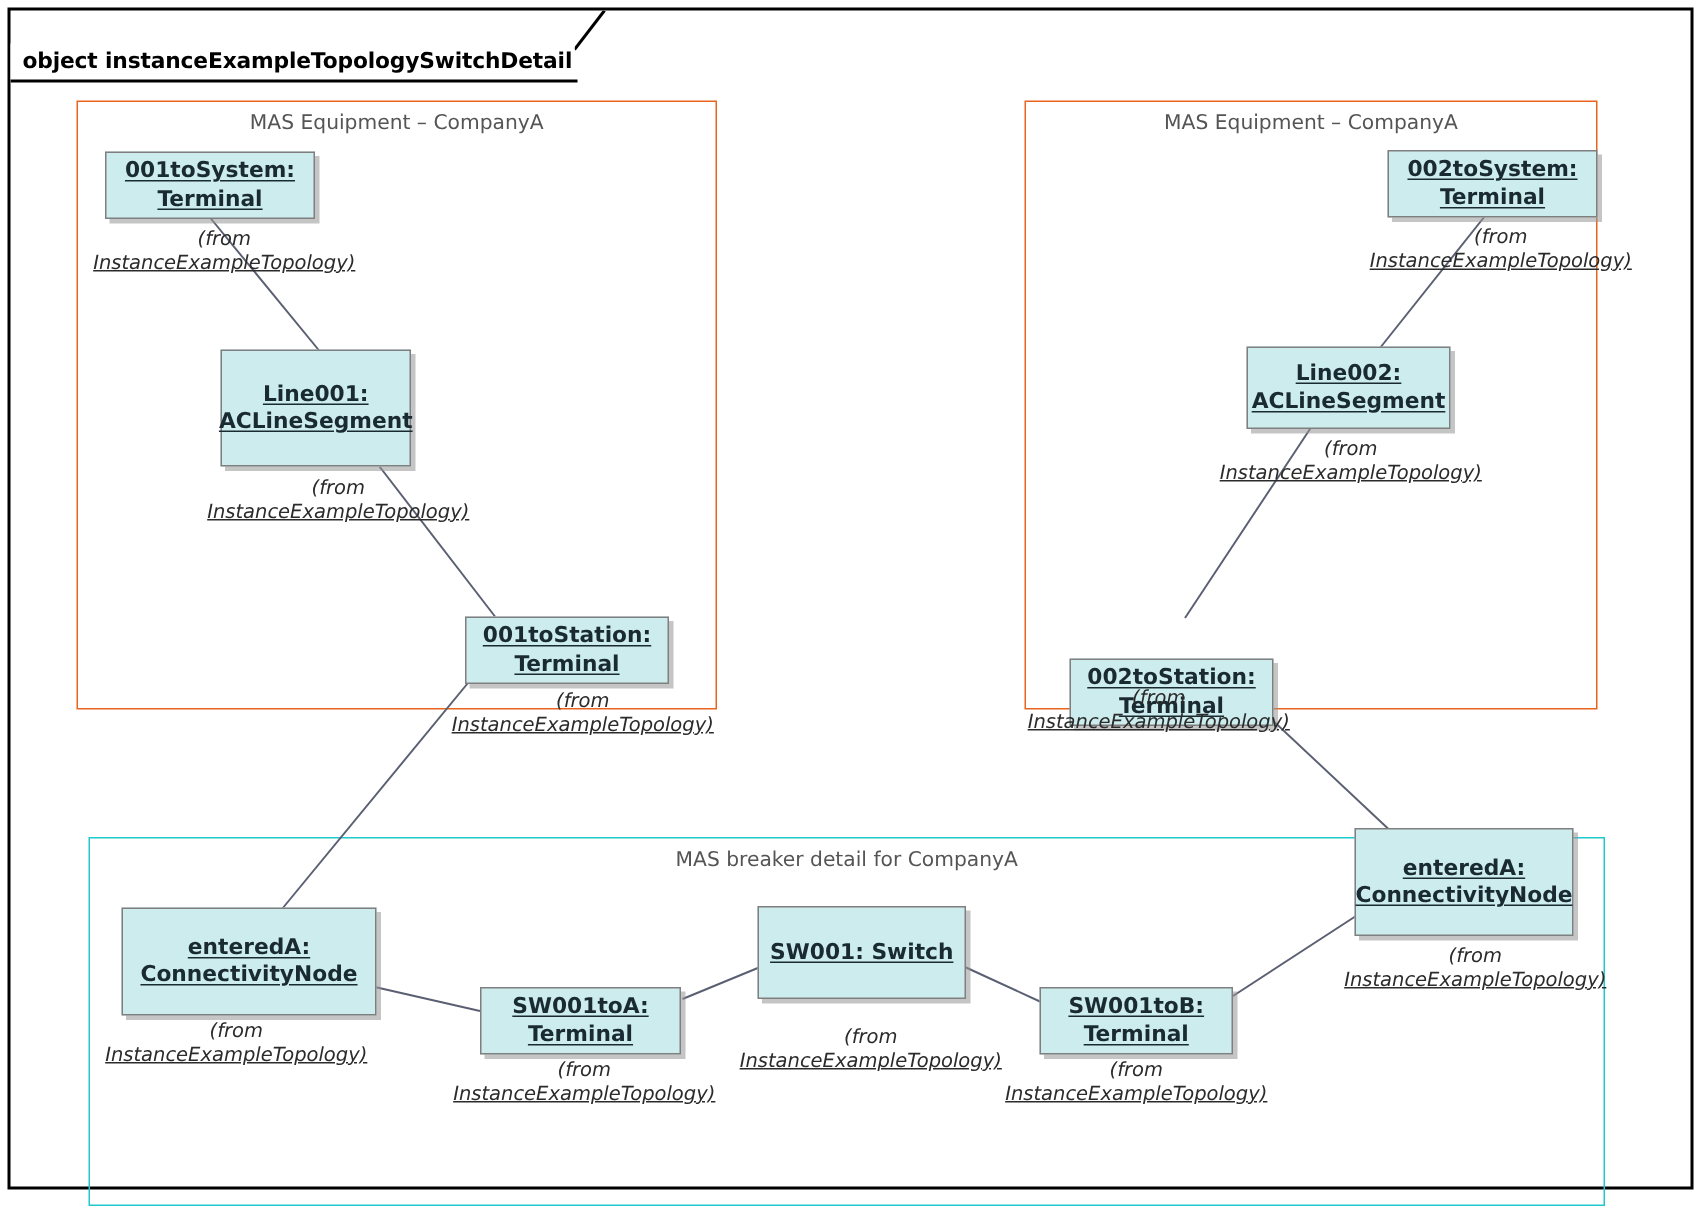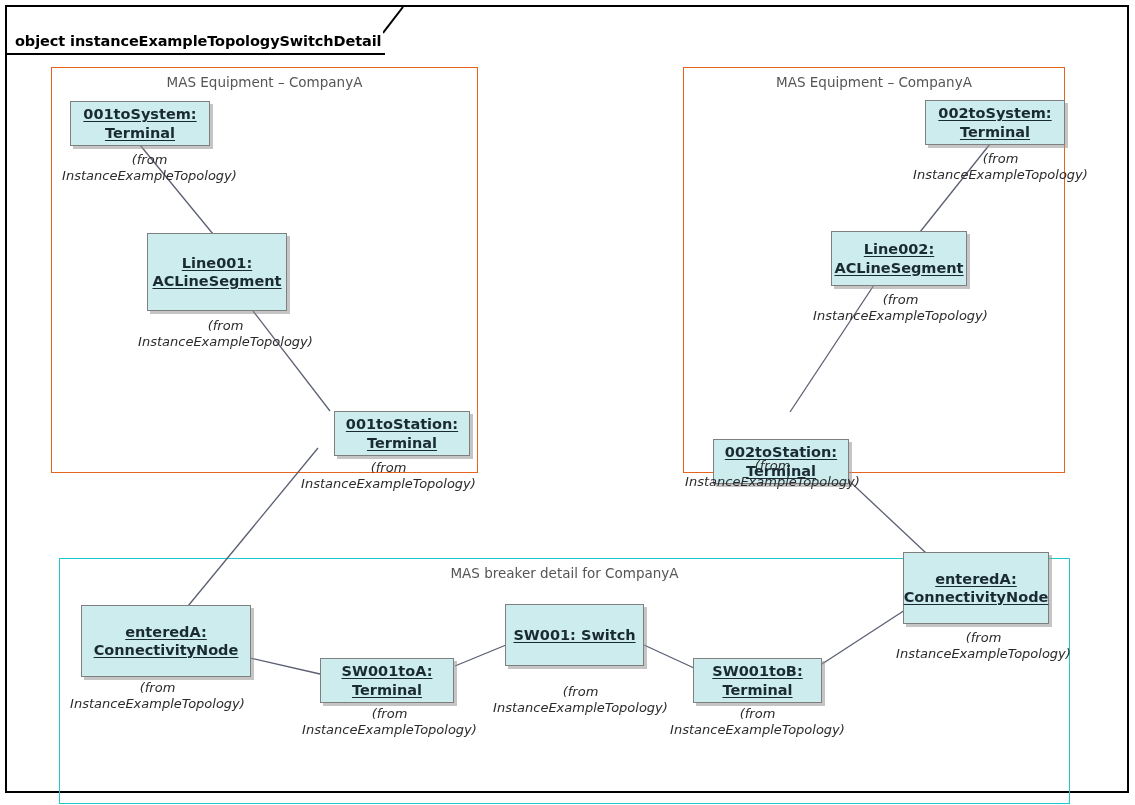--- a/index.html
+++ b/index.html
@@ -106,21 +106,21 @@
   .fromcap {
     position: absolute;
     font-size: 13px;
     font-style: italic;
     color: #2b2b2b;
     text-align: center;
     line-height: 1.22;
     white-space: nowrap;
   }
   .fromcap .l1 { display: block; }
-  .fromcap .l2 { display: block; }
+  .fromcap .l2 { display: block; text-decoration: underline; }
 
   
   #links {
     position: absolute;
     left: 0;
     top: 0;
     width: 1135px;
     height: 805px;
     pointer-events: none;
   }
@@ -182,30 +182,30 @@
 
   <div class="obj" style="left:70px; top:101px; width:140px; height:45px;">
     <span class="obj-line">001toSystem:</span>
     <span class="obj-line">Terminal</span>
   </div>
   <div class="fromcap" style="left:47px; top:152px; width:205px;">
     <span class="l1">(from</span>
     <span class="l2">InstanceExampleTopology)</span>
   </div>
 
-  <div class="obj" style="left:147px; top:233px; width:140px; height:78px;">
+  <div class="obj" style="left:147px; top:233px; width:127px; height:78px;">
     <span class="obj-line">Line001:</span>
     <span class="obj-line">ACLineSegment</span>
   </div>
   <div class="fromcap" style="left:123px; top:318px; width:205px;">
     <span class="l1">(from</span>
     <span class="l2">InstanceExampleTopology)</span>
   </div>
 
-  <div class="obj" style="left:310px; top:411px; width:136px; height:45px;margin-left:24px;">
+  <div class="obj" style="left:310px; top:411px; width:136px; height:45px;">
     <span class="obj-line">001toStation:</span>
     <span class="obj-line">Terminal</span>
   </div>
   <div class="fromcap" style="left:286px; top:460px; width:205px;">
     <span class="l1">(from</span>
     <span class="l2">InstanceExampleTopology)</span>
   </div>
 
   <div class="obj" style="left:925px; top:100px; width:140px; height:45px;">
     <span class="obj-line">002toSystem:</span>

